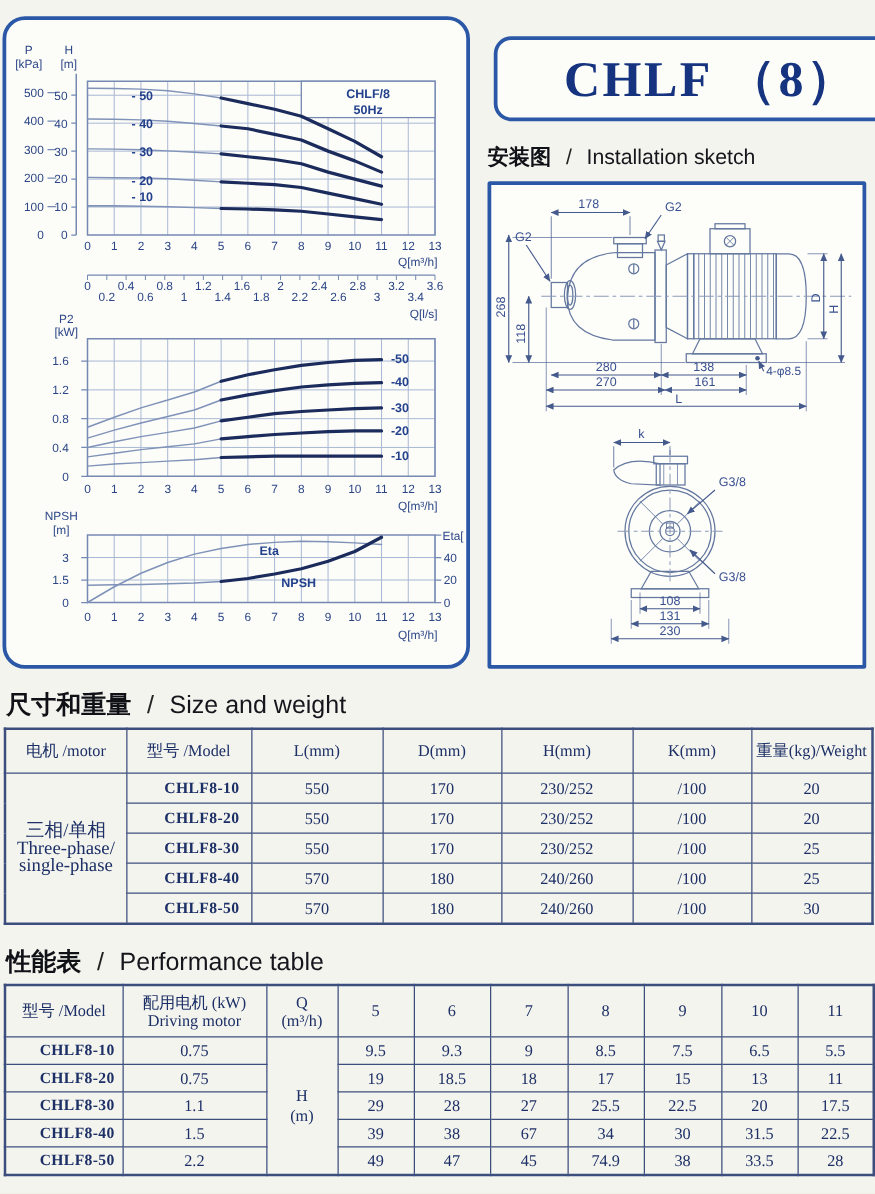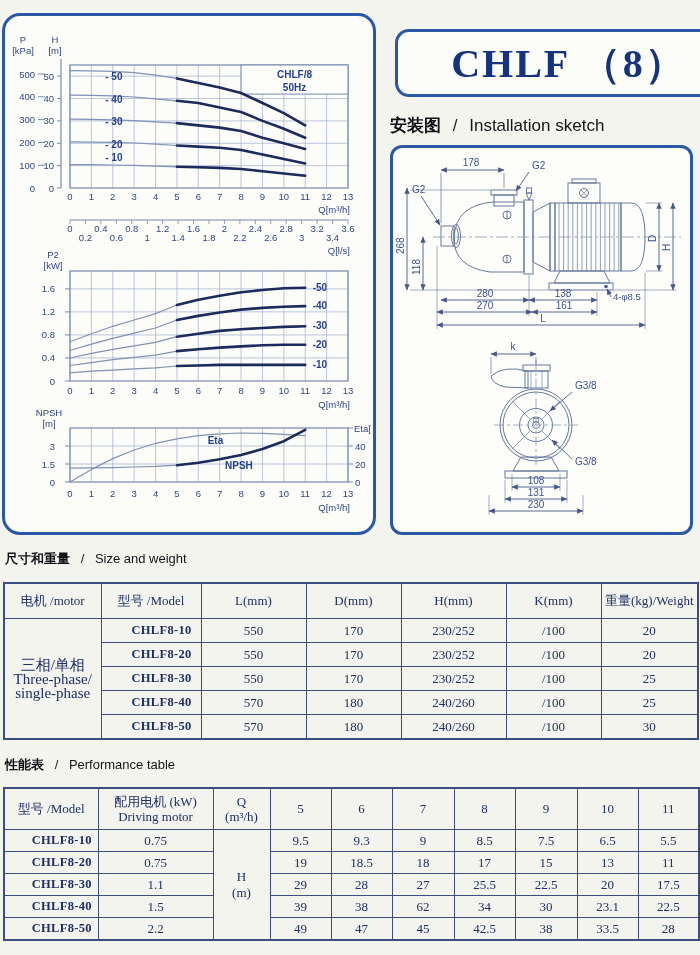--- a/index.html
+++ b/index.html
@@ -2,22 +2,22 @@
 <html><head>
 <meta charset="utf-8">
 <style>
   html,body{margin:0;padding:0;background:#e9eae4;}
   .page{position:relative;width:700px;height:955px;background:#f4f4ee;overflow:hidden;
         font-family:"Liberation Sans",sans-serif;}
   .bluebox{position:absolute;border:3px solid #2a58a6;border-radius:18px;background:#fcfcf8;box-sizing:border-box;}
   #charts-panel{left:2px;top:13px;width:374px;height:522px;}
   #title-box{left:395px;top:29px;width:337px;height:68px;border-radius:14px;display:flex;align-items:center;justify-content:center;padding-left:11px;}
   #title-box .t{font-family:"Liberation Serif",serif;font-weight:bold;font-size:40px;color:#15337f;letter-spacing:2px;}
-  #sketch-panel{left:390px;top:145px;width:303px;height:390px;border-radius:12px;background:#fdfdfa;}
-  .sec-head{position:absolute;font-size:13px;color:#101017;white-space:nowrap;}
+  #sketch-panel{left:390px;top:145px;width:303px;height:390px;border-radius:2px;background:#fdfdfa;}
+  .sec-head{position:absolute;font-size:20px;color:#101017;white-space:nowrap;}
   .sec-head .zh{font-weight:bold;}
   .sec-head .sep{margin:0 7px;color:#222;}
   .sec-head .en{font-weight:normal;color:#15151c;}
   #install-heading{left:390px;top:114px;font-size:17px;}
   #sw-heading{left:5px;top:550px;}
   #perf-heading{left:5px;top:756px;}
   table{border-collapse:collapse;table-layout:fixed;font-family:"Liberation Serif",serif;color:#1c2f66;}
   #sw-table{position:absolute;left:3px;top:582px;width:694px;}
   #perf-table{position:absolute;left:3px;top:787px;width:695px;}
   th,td{border:1.5px solid #3c4e7e;text-align:center;vertical-align:middle;padding:0 2px;
@@ -606,33 +606,33 @@
           <td>25.5</td>
           <td>22.5</td>
           <td>20</td>
           <td>17.5</td>
         </tr>
         <tr>
           <td class="model-cell">CHLF8-40</td>
           <td>1.5</td>
           <td>39</td>
           <td>38</td>
-          <td>62</td>
+          <td>67</td>
           <td>34</td>
           <td>30</td>
-          <td>23.1</td>
+          <td>31.5</td>
           <td>22.5</td>
         </tr>
         <tr>
           <td class="model-cell">CHLF8-50</td>
           <td>2.2</td>
           <td>49</td>
           <td>47</td>
           <td>45</td>
-          <td>42.5</td>
+          <td>74.9</td>
           <td>38</td>
           <td>33.5</td>
           <td>28</td>
         </tr>
       </tbody>
   </table>
 
 </div>
 
 </body></html>

